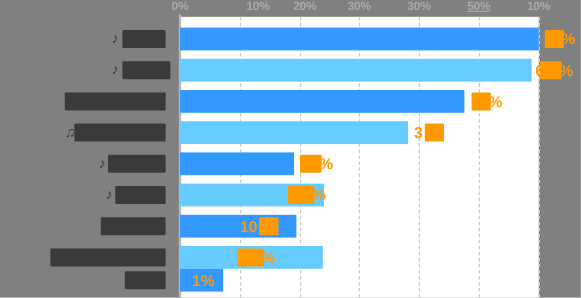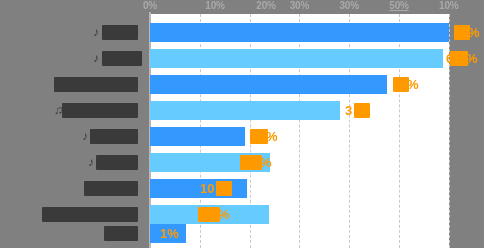--- a/index.html
+++ b/index.html
@@ -69,21 +69,21 @@
   }
 </style>
 </head>
 <body>
 
 <div id="chart-root">
 
   <div class="axis-labels">
     <span class="tick-label" style="left:150px;">0%</span>
     <span class="tick-label" style="left:215px;">10%</span>
-    <span class="tick-label" style="left:266px;">20%</span>
+    <span class="tick-label" style="left:254px;">20%</span>
     <span class="tick-label" style="left:299.4px;">30%</span>
     <span class="tick-label" style="left:349.2px;">30%</span>
     <span class="tick-label" style="left:399px;text-decoration:underline;">50%</span>
     <span class="tick-label" style="left:448.8px;">10%</span>
   </div>
 
   <div class="plot-area">
     <div class="gridline" style="left:49.8px;"></div>
     <div class="gridline" style="left:99.6px;"></div>
     <div class="gridline" style="left:149.4px;"></div>

